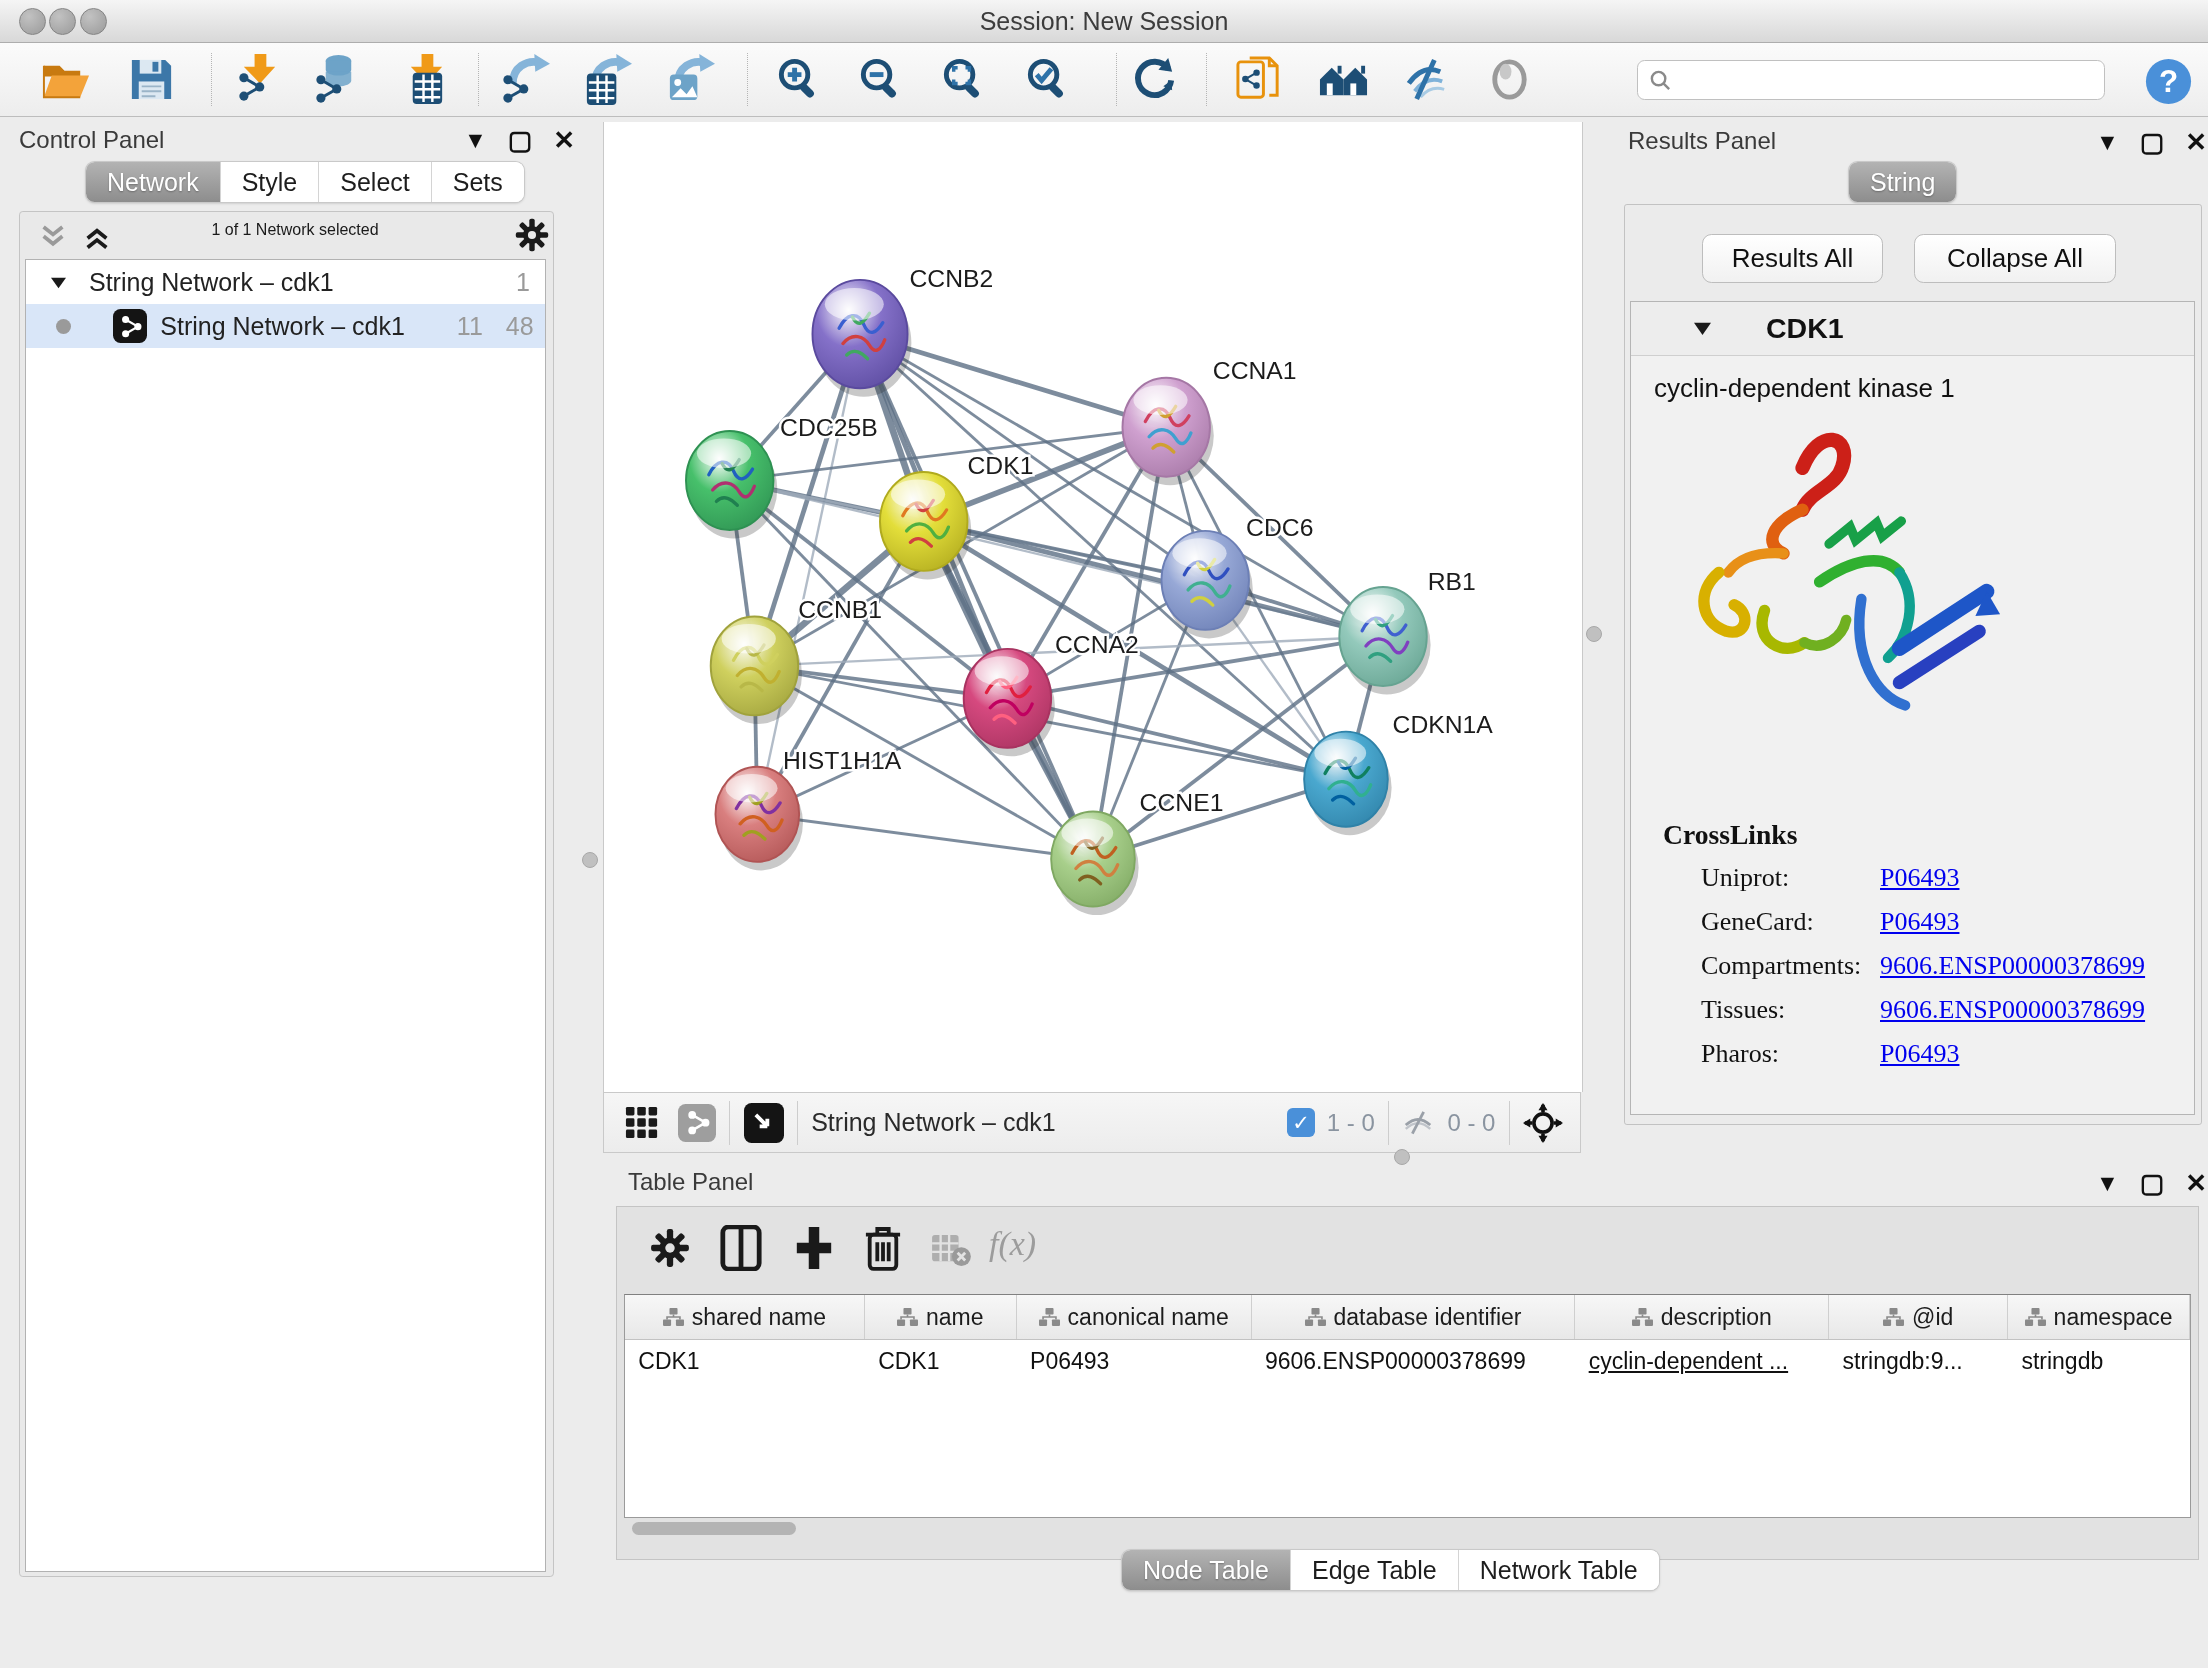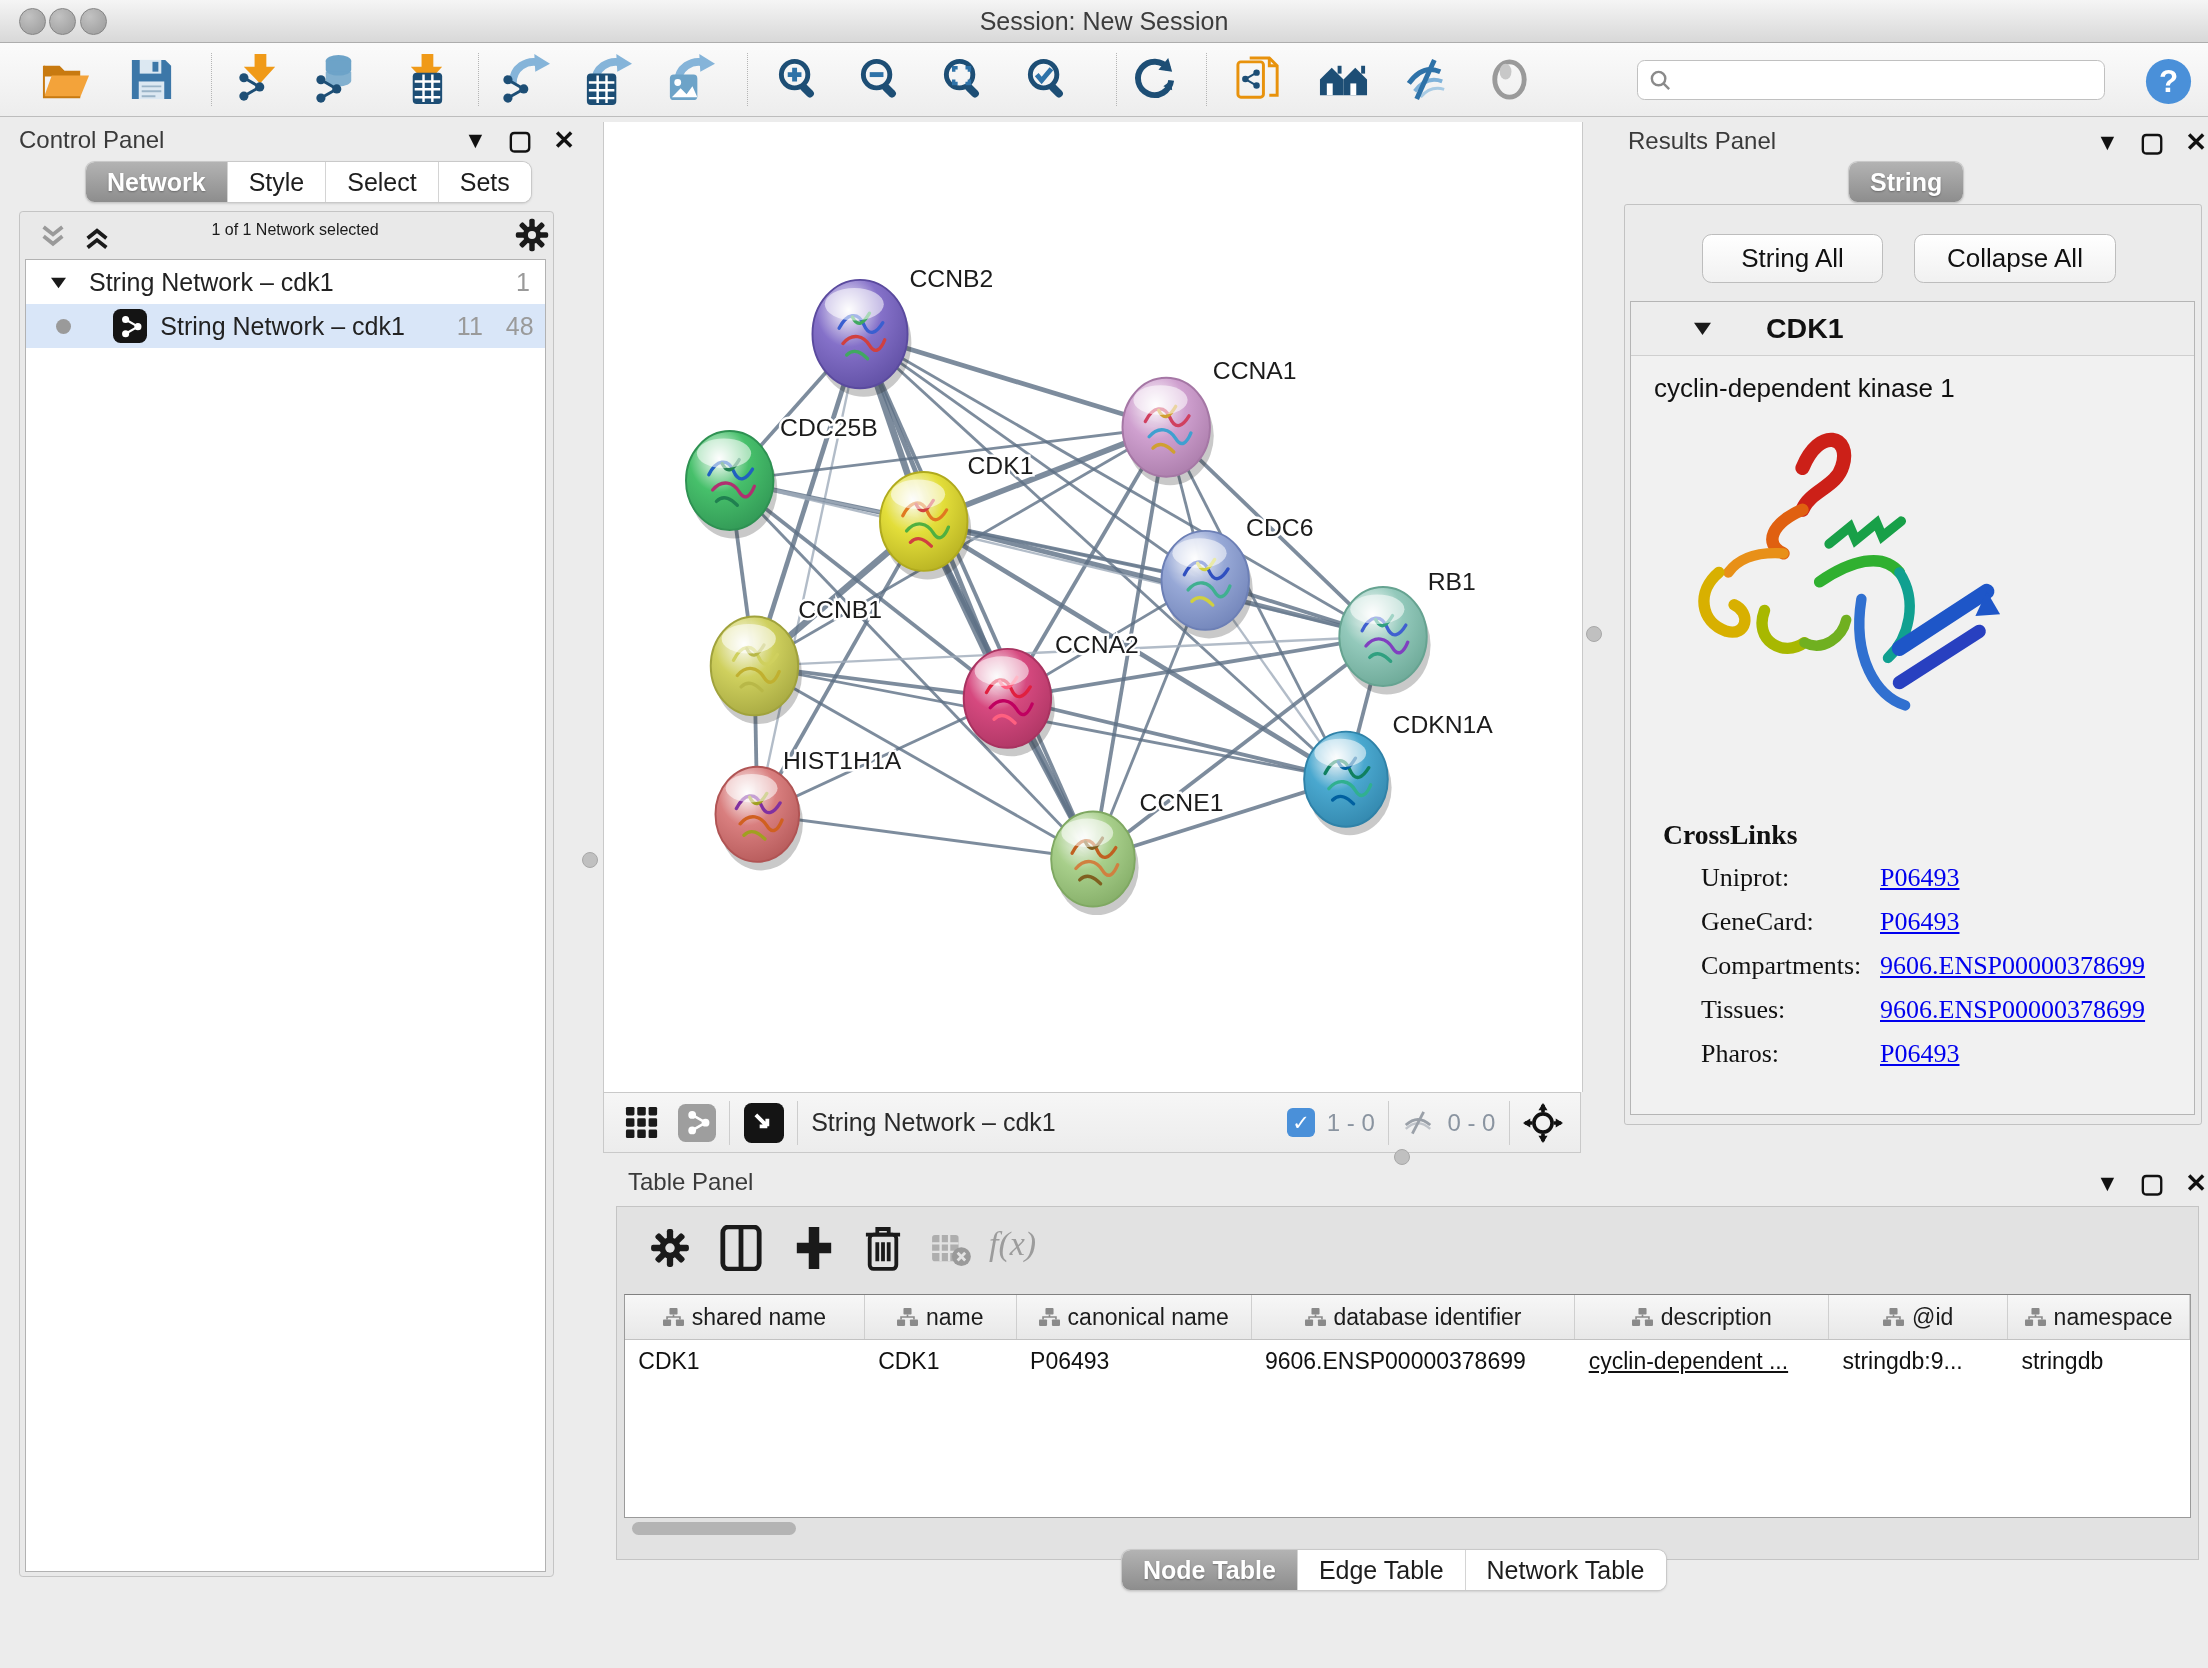--- a/index.html
+++ b/index.html
@@ -16,21 +16,21 @@
   .searchbox{left:1637px;top:17px;width:468px;height:40px;background:#fff;border:1px solid #c0c0c0;border-radius:7.6px;display:flex;align-items:center;padding-left:9.5px;box-sizing:border-box;}
   .searchbox input{border:none;outline:none;font-size:23px;width:409px;background:transparent;font-family:"Liberation Sans",sans-serif;}
   
   .ptitle{font-size:24px;color:#3a3a3a;}
   .wctl{display:flex;gap:21px;align-items:center;}
   .wctl span{font-size:23px;color:#111;line-height:1;}
   .wctl .sq{font-size:26px;font-weight:bold;}
   .seg{display:flex;border-radius:8.6px;overflow:hidden;background:#fff;box-shadow:0 0 0 1px #c9c9c9,0 1px 2.9px rgba(0,0,0,.25);}
   .seg>div{padding:0 21px;line-height:40px;font-size:25px;color:#1d1d1d;border-right:1px solid #d4d4d4;background:#fff;white-space:nowrap;}
   .seg>div:last-child{border-right:none;}
-  .seg>div.active{background:linear-gradient(#b3b3b3,#8d8d8d);color:#fff;text-shadow:0 1px 1.9px rgba(0,0,0,.3);font-weight:bold;}
+  .seg>div.active{background:linear-gradient(#b3b3b3,#8d8d8d);color:#fff;text-shadow:0 1px 1.9px rgba(0,0,0,.3);}
   .btn{background:linear-gradient(#ffffff,#f1f1f1);border:1px solid #bdbdbd;border-radius:9.5px;font-size:26px;color:#111;display:flex;align-items:center;justify-content:center;box-sizing:border-box;}
   
   .cpanel-box{left:19px;top:211px;width:533px;height:1364px;background:#e9e9e9;border:1px solid #c4c4c4;border-radius:3.8px;}
   .treebox{left:25px;top:259px;width:521px;height:1313px;background:#fff;border:1px solid #b2b2b2;box-sizing:border-box;}
   .trow{height:44px;display:flex;align-items:center;font-size:25px;}
   .trow.sel{background:#d9e6f8;}
   .gray{color:#9a9a9a;}
   .sharebadge{width:34px;height:34px;border-radius:7.6px;background:#141414;display:flex;align-items:center;justify-content:center;}
   
   .canvas{left:603px;top:122px;width:978px;height:970px;background:#fff;border-left:1px solid #c9c9c9;border-right:1px solid #c9c9c9;}
@@ -586,21 +586,21 @@
   <div class="abs ptitle" style="left:1628px;top:127px">Results Panel</div>
   <div class="abs wctl" style="left:2096px;top:129px">
     <span>▼</span>
     <span class="sq">▢</span>
     <span class="sq">✕</span>
   </div>
   <div class="abs seg" style="left:1849px;top:162px">
     <div class="active">String</div>
   </div>
   <div class="abs rbox"></div>
-  <div class="abs btn" style="left:1702px;top:234px;width:181px;height:49px">String All</div>
+  <div class="abs btn" style="left:1702px;top:234px;width:181px;height:49px">Results All</div>
   <div class="abs btn" style="left:1914px;top:234px;width:202px;height:49px">Collapse All</div>
 
   <div class="abs rsection">
     <div class="rsec-head">
       <span style="margin-left:61px">
         <svg width="21" height="17" viewBox="0 0 22 18">
             <path d="M2 3 h18 L11 16 z" fill="#1a1a1a"></path>
           </svg>
       </span>
       <span style="margin-left:53px;font-size:28.5px;font-weight:bold;color:#111">CDK1</span>

